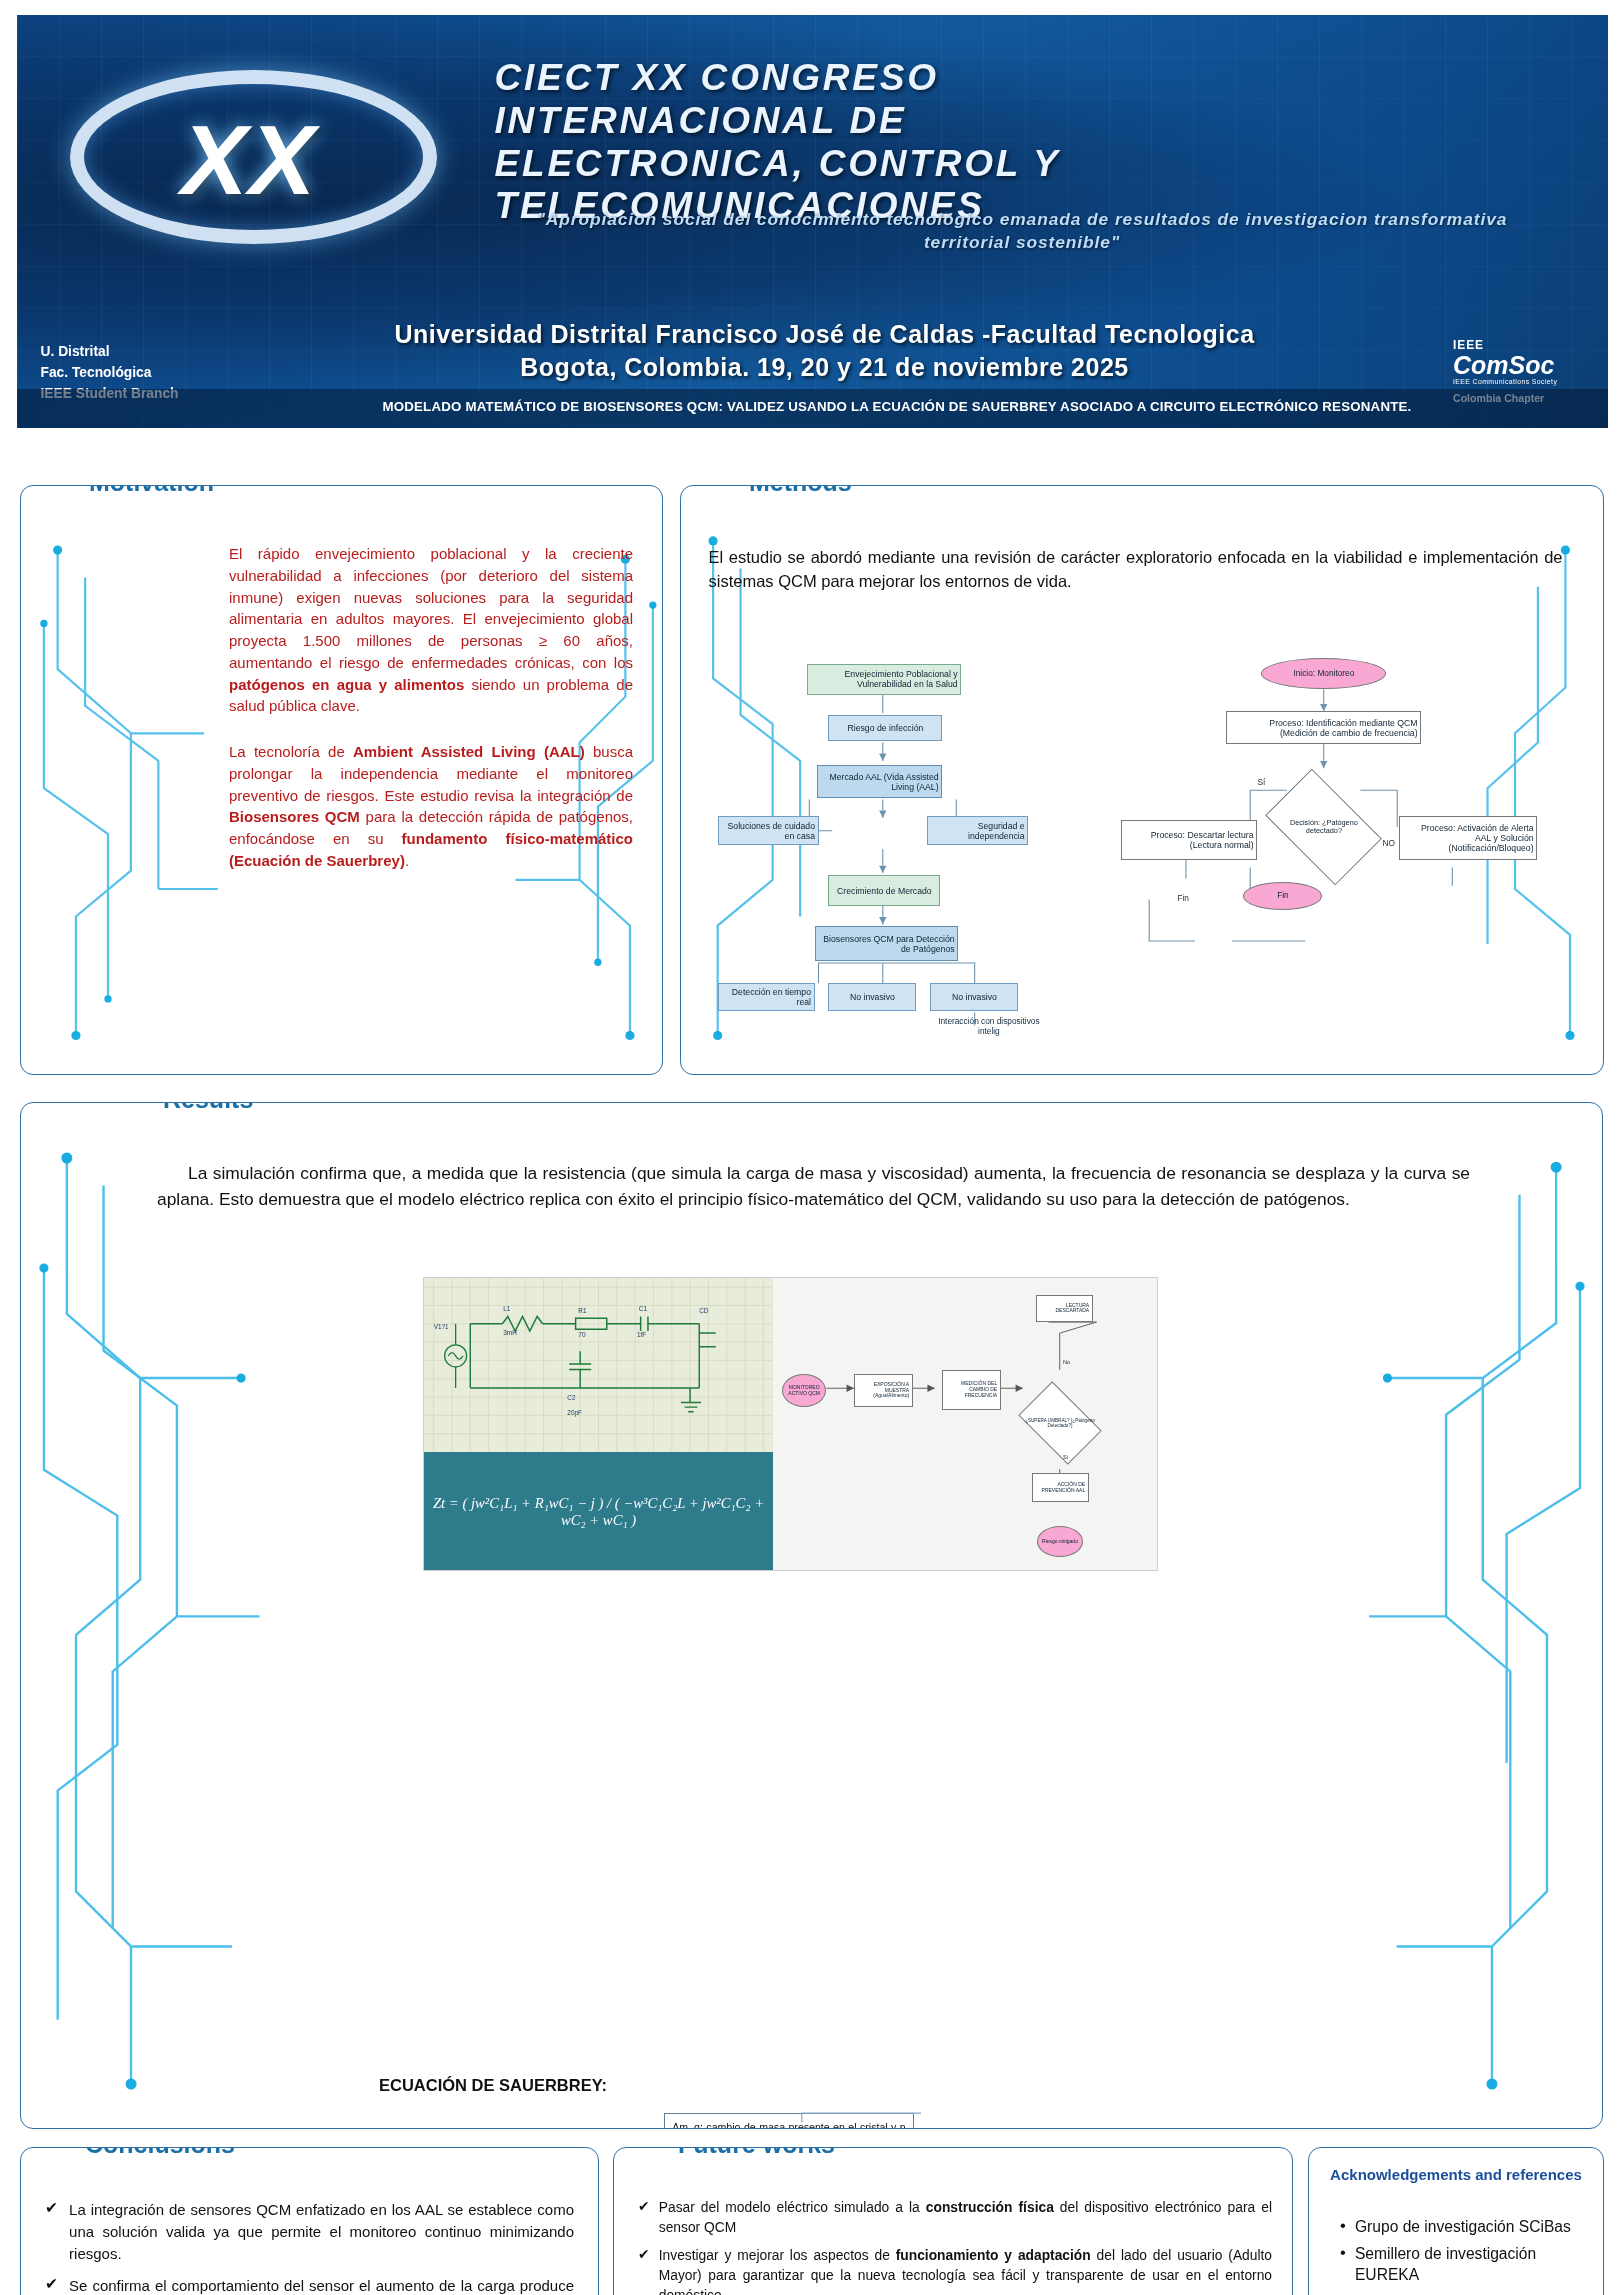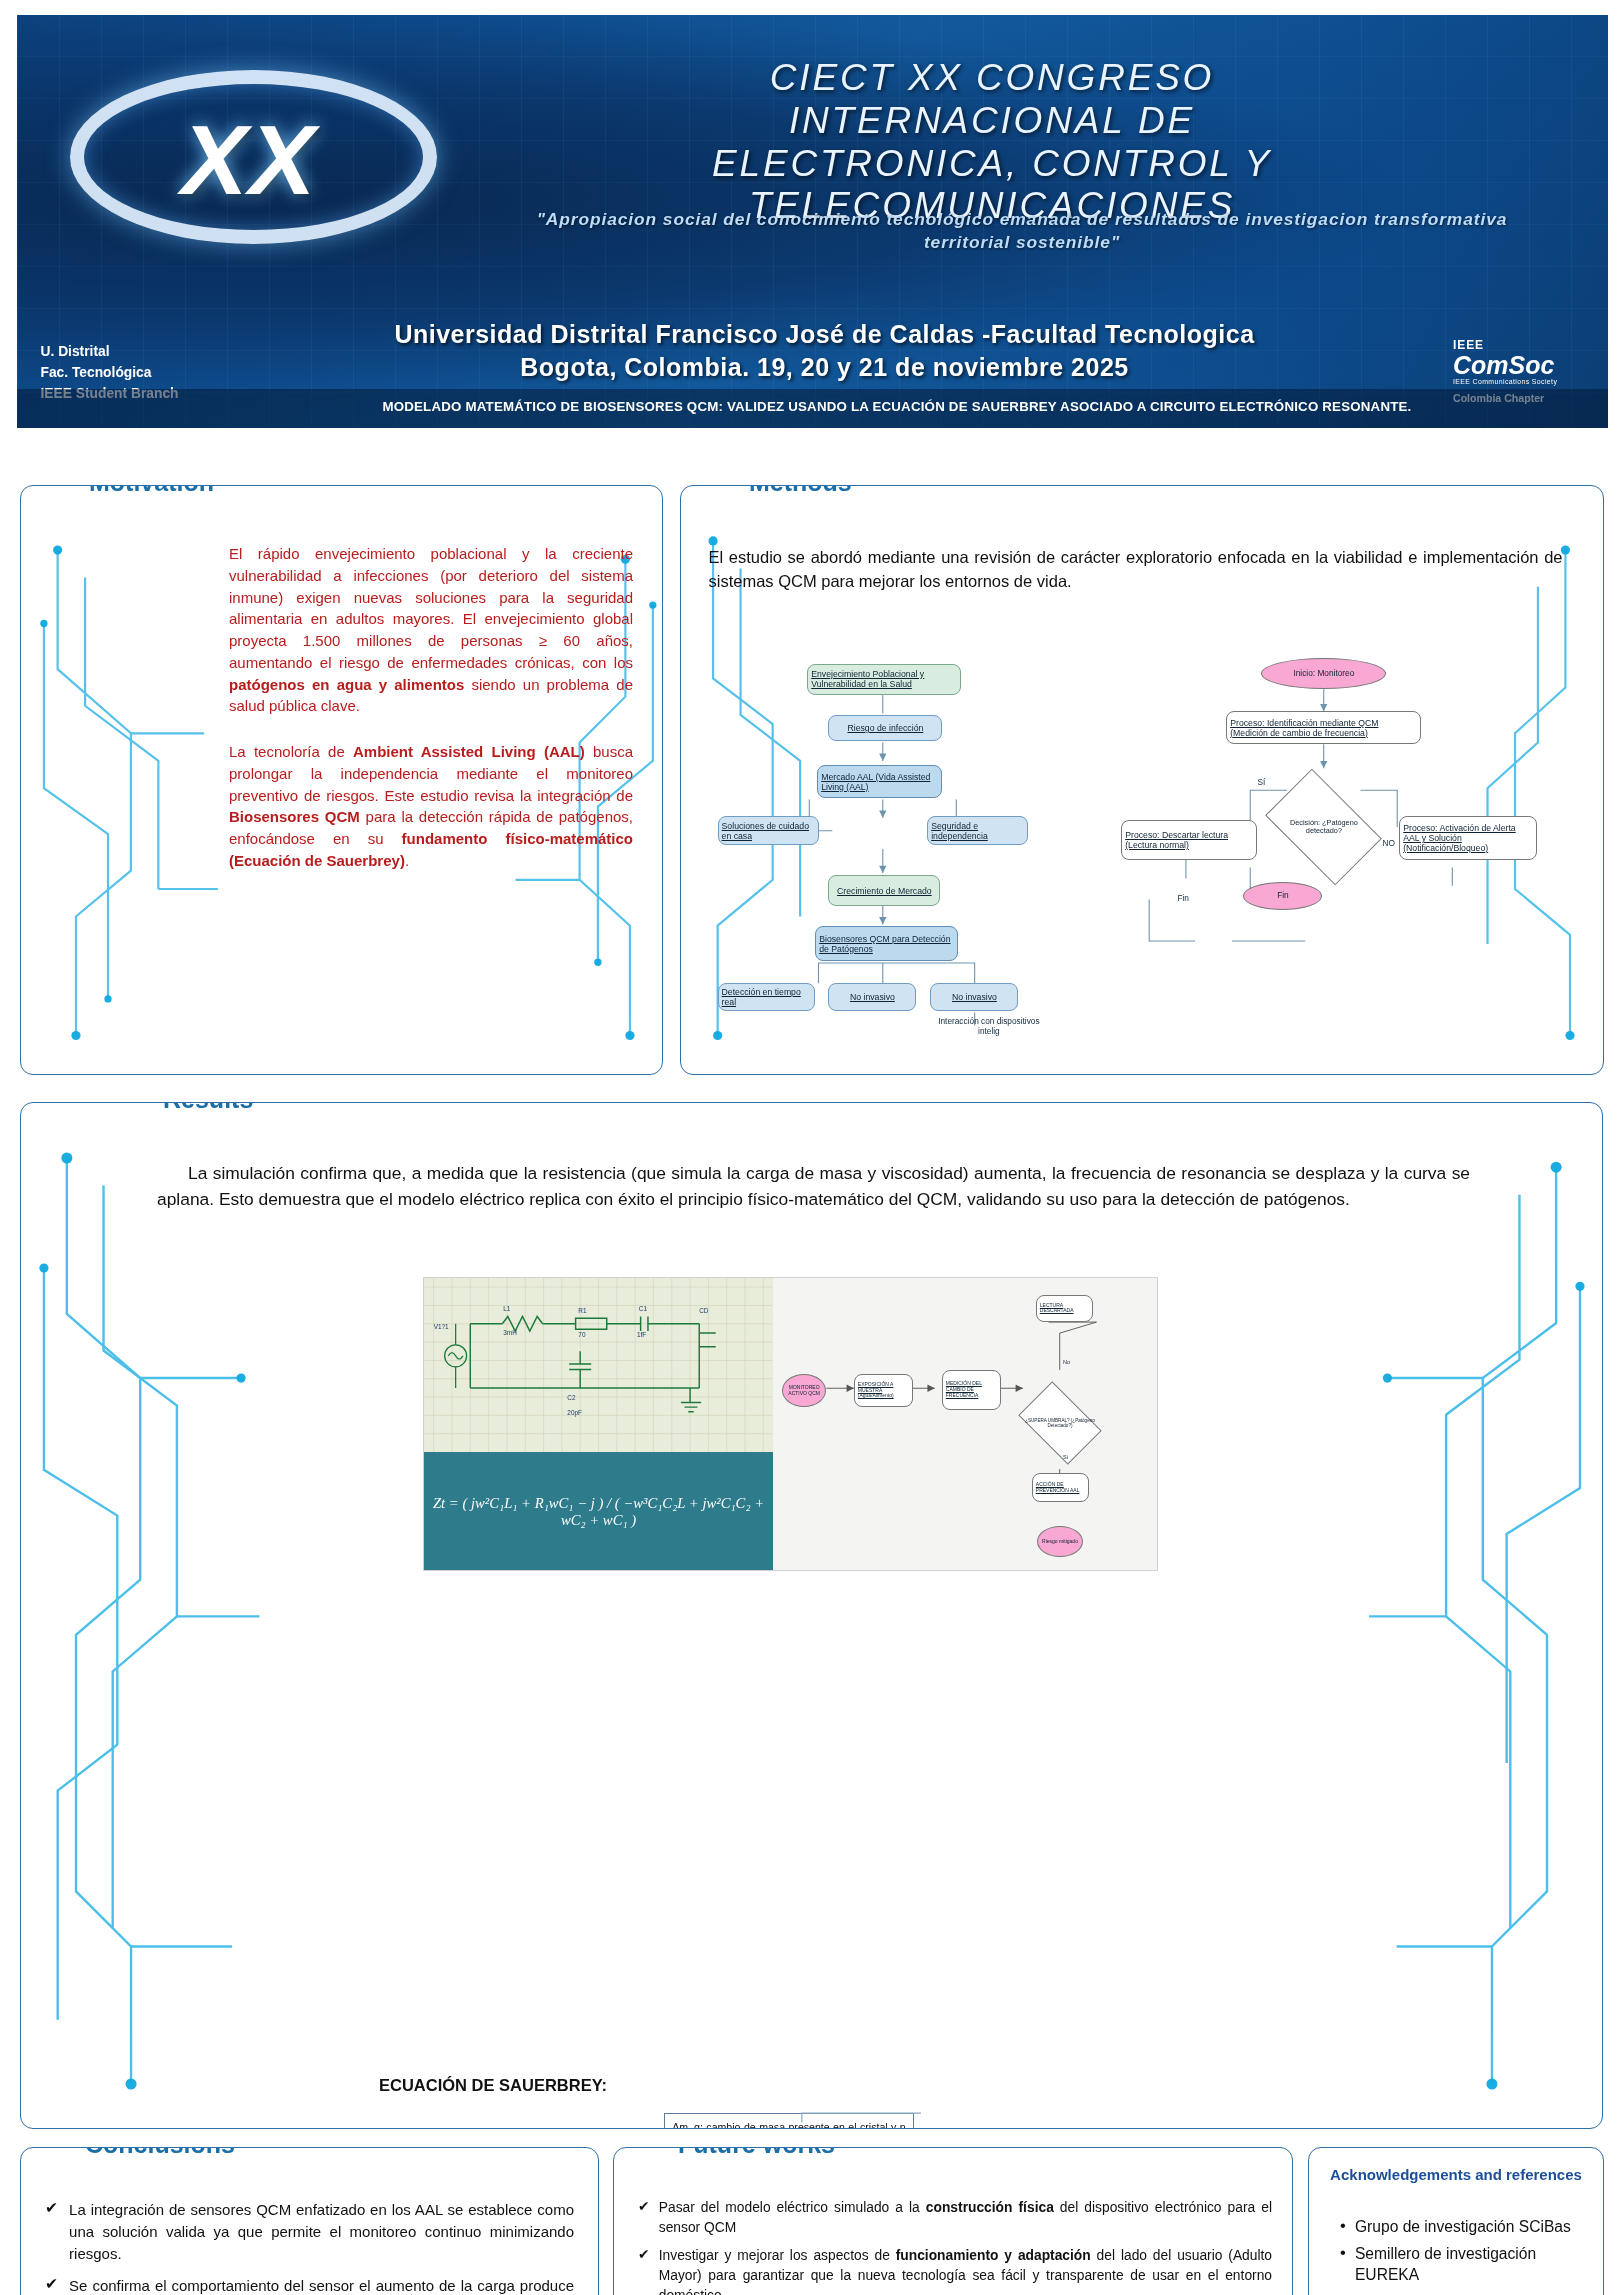--- a/index.html
+++ b/index.html
@@ -42,24 +42,23 @@
     box-shadow: 0 0 24px rgba(120,200,255,.55), inset 0 0 20px rgba(100,180,255,.45);
   }
   .logo-xx .xxtext {
     position:absolute; left:112px; top:33px;
     font-size: 99px; font-weight: bold; font-style: italic;
     color:#ffffff; letter-spacing: 1.8px;
     text-shadow: 0 0 16.5px rgba(120,200,255,.9), 2.8px 2.8px 5.5px rgba(0,0,0,.6);
     font-family:"Liberation Sans", sans-serif;
   }
   .banner-title {
-    position:absolute; left:452px; top:42px; width:1047px;
-    text-align:center;
+    position:absolute; left:478px; top:42px; width:1047px;
     color:#eaf4ff;
-    font-weight:normal; font-style:italic;
+    font-weight:bold; font-style:italic;
     font-size: 37px; line-height: 1.16;
     letter-spacing: 2.8px;
     text-shadow: 1.8px 1.8px 4.6px rgba(0,0,0,.65);
   }
   .banner-sub {
     position:absolute; left:514px; top:193px; width:983px;
     text-align:center; color:#bcdcf7; font-style:italic; font-weight:bold;
     font-size: 17.4px; line-height:1.35; letter-spacing:0.9px;
     text-shadow: 0.9px 0.9px 2.8px rgba(0,0,0,.6);
   }
@@ -126,23 +125,23 @@
 
   
   #methods { left:680px; top:485px; width:924px; height:590px; }
   #methods .panel-title { left:55px; top:-18.4px; }
   .met-body { position:absolute; left:27.5px; top:59px; width:854px; }
   .met-p { font-size:16.5px; line-height:1.48; text-align:justify; color:#111; }
 
   
   .flow-wrap { position:absolute; left:18.4px; top:161px; width:882px; height:395px; }
   .fbox {
-    position:absolute; border:0.9px solid #5f87a8; font-size:8.7px; text-align:left;
+    position:absolute; border:0.9px solid #5f87a8; font-size:8.7px; text-align:right;
     display:flex; align-items:center; justify-content:center; line-height:1.15;
-    padding:1.8px 2.8px; color:#0e2233; border-radius:8px;text-decoration:underline;
+    padding:1.8px 2.8px; color:#0e2233; border-radius:0;
   }
   .fbox.green { background:#d8ece0; border-color:#7aa98c; }
   .fbox.blue  { background:#cfe3f3; border-color:#6f9cc0; }
   .fbox.white { background:#ffffff; border-color:#777; }
   .fbox.tblue { background:#bcd9ee; border-color:#5f8fb4;}
   .flabel { position:absolute; font-size:8.3px; color:#12293d; }
   .fdia {
     position:absolute; font-size:7.3px; text-align:center; color:#0e2233;
     display:flex; align-items:center; justify-content:center;
   }

